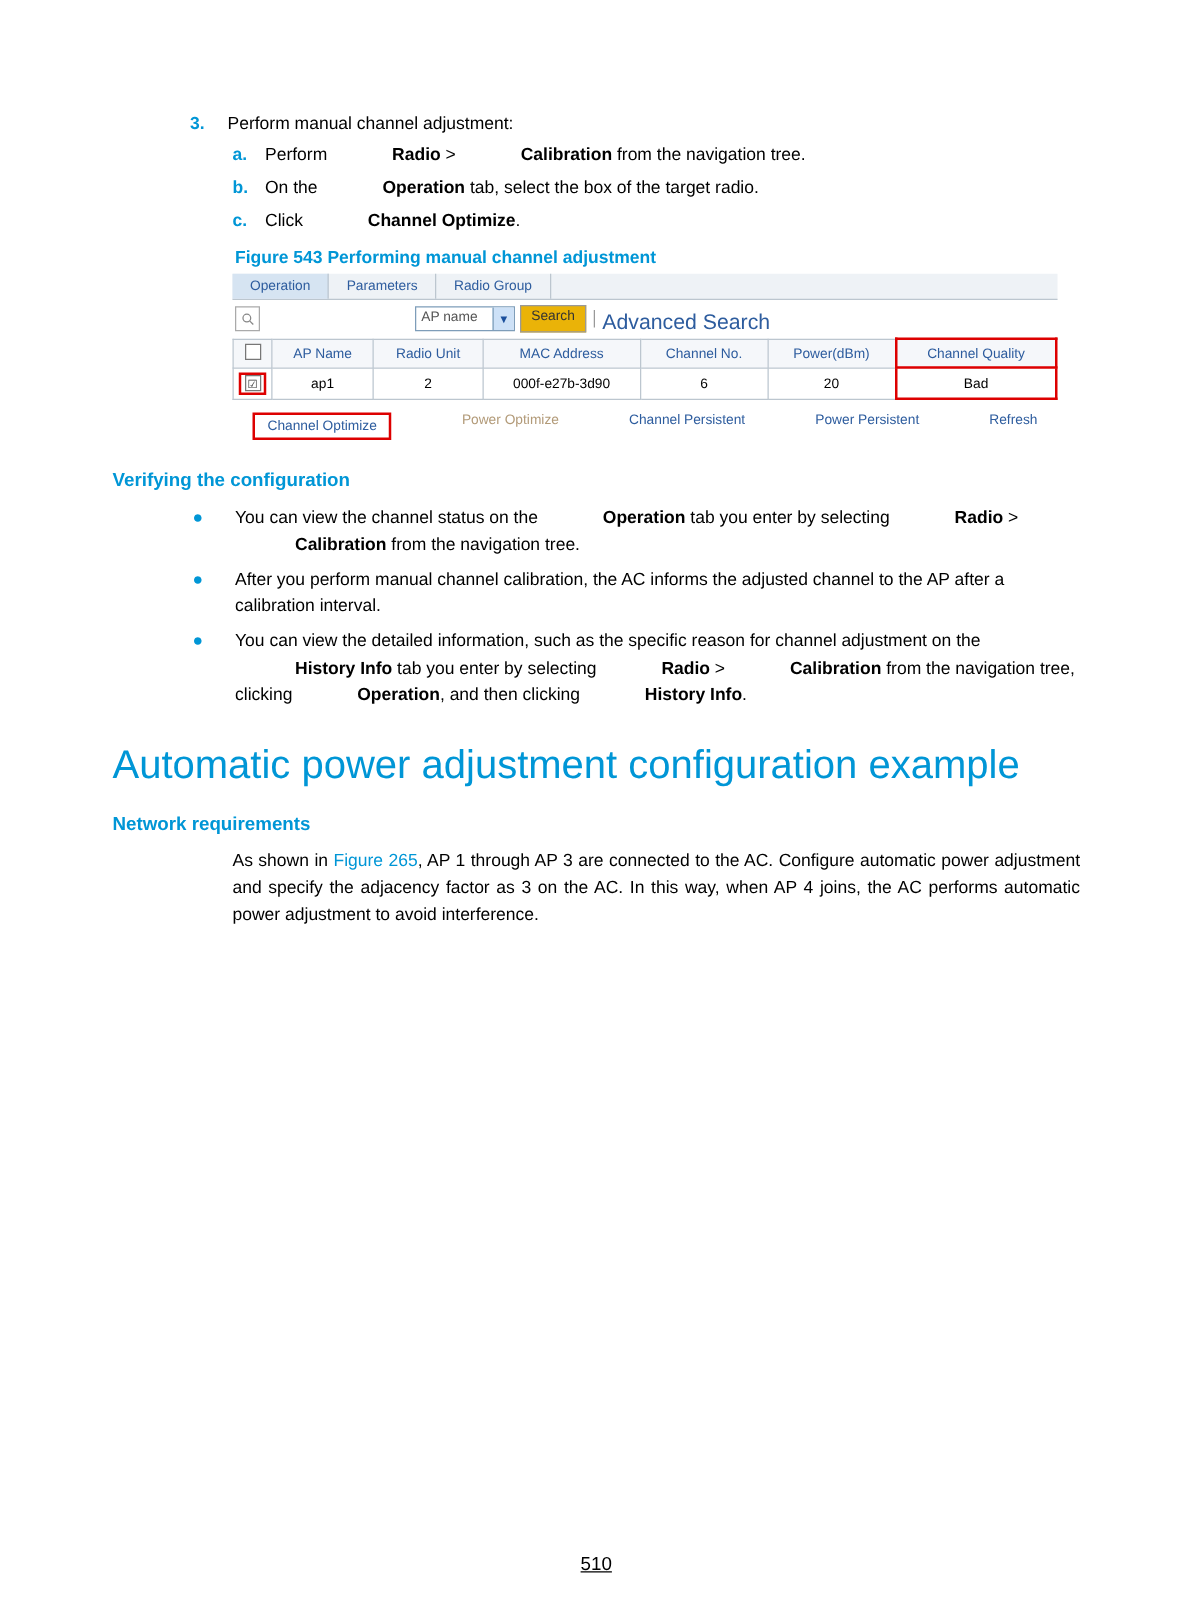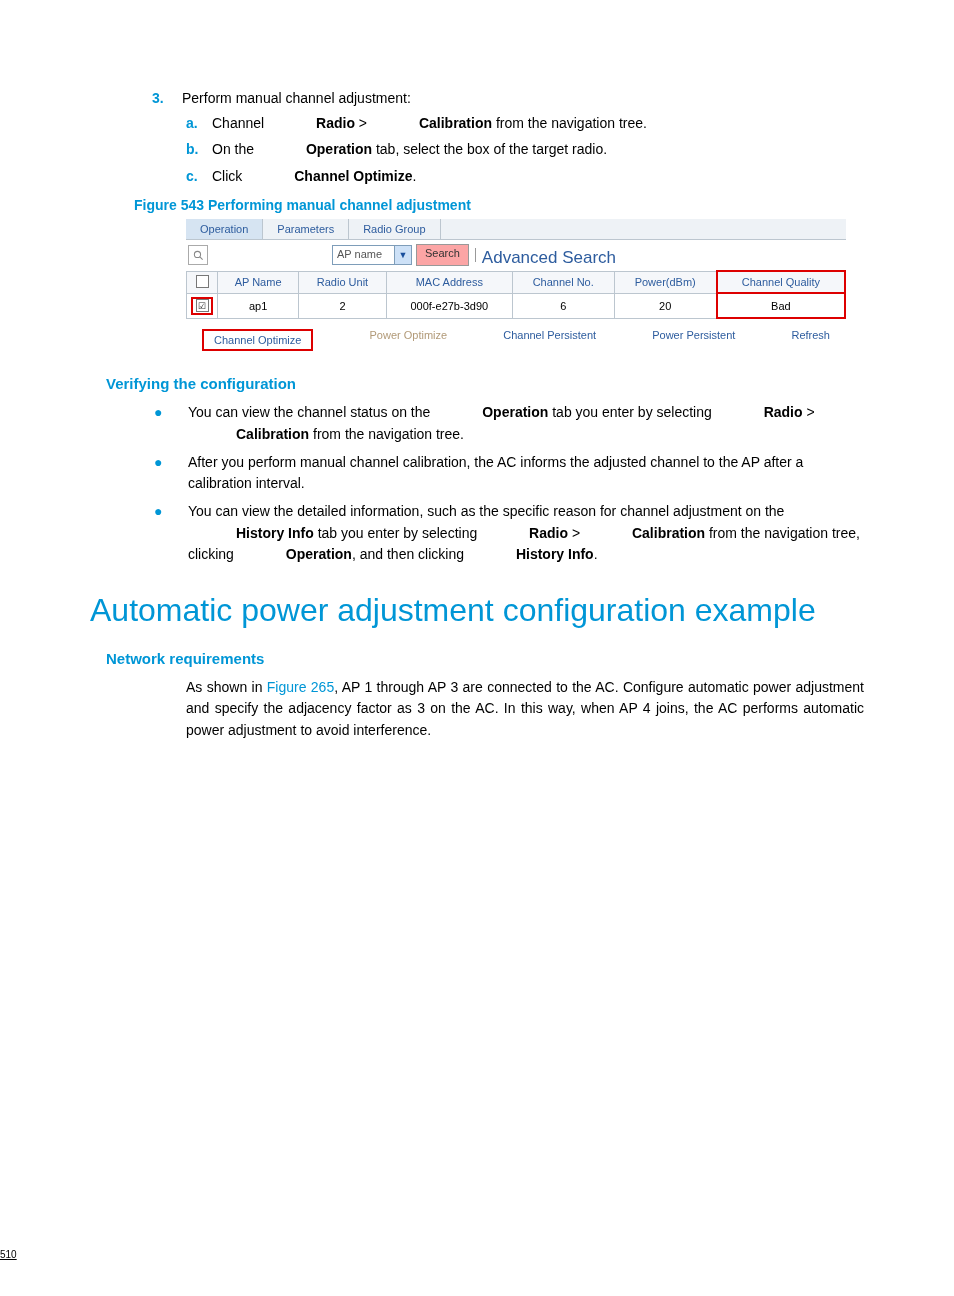--- a/index.html
+++ b/index.html
@@ -37,21 +37,21 @@
     color: #0096d6;
     font-weight: bold;
     width: 26px;
     flex: none;
   }
   .bold { font-weight: bold; padding-left: 48px; }
   .fig-caption {
     color: #0096d6;
     font-weight: bold;
     font-size: 14px;
-    margin: 10px 0 6px 44px;
+    margin: 10px 0 6px 98px;
   }
   .screenshot {
     margin: 6px 0 20px 96px;
     border: none;
     width: 660px;
     font-size: 11px;
     font-family: Tahoma, Arial, sans-serif;
   }
   .tabs {
     display: flex;
@@ -105,21 +105,21 @@
     border-left: 1px solid #7e9db9;
     display: flex;
     align-items: center;
     justify-content: center;
     color: #1a4f9c;
     font-size: 9px;
   }
   .btn-search {
     border: 1px solid #999;
     padding: 1px 8px;
-    background: #fca5a5;
+    background: #eab308;
     color: #333;
     font-size: 11px;
     height: 18px;
     line-height: 14px;
   }
   .adv-search {
     color: #2d5c9e;
     font-size: 17px;
     padding-left: 6px;
     border-left: 1px solid #999;
@@ -190,21 +190,21 @@
     border: 2px solid #d00;
     padding: 3px 10px;
   }
   .action-link.disabled {
     color: #b29a78;
   }
   .h3 {
     color: #0096d6;
     font-weight: bold;
     font-size: 15px;
-    margin: 18px 0 10px 16px;
+    margin: 18px 0 10px 0;
   }
   .bullet-row {
     display: flex;
     margin: 6px 0 6px 64px;
     font-size: 14px;
     line-height: 1.55;
   }
   .bullet-dot {
     color: #0096d6;
     width: 34px;
@@ -223,39 +223,39 @@
     line-height: 1.55;
     margin: 8px 0 0 96px;
     text-align: justify;
   }
   .link { color: #0096d6; }
   .page-num {
     position: absolute;
     bottom: 36px;
     left: 0;
     width: 100%;
-    text-align: left;
-    font-size: 10px;
+    text-align: center;
+    font-size: 15px;
     text-decoration: underline;
   }
 </style>
 </head>
 <body>
 
 <div class="page">
 
   <div class="ol-row">
     <span class="ol-num">3.</span>
     <span>Perform manual channel adjustment:</span>
   </div>
 
   <div class="sub-row">
     <span class="sub-letter">a.</span>
     <span>
-      <span>Channel </span><span class="bold">Radio</span><span> &gt; </span><span class="bold">Calibration</span><span> from the navigation tree.</span>
+      <span>Perform </span><span class="bold">Radio</span><span> &gt; </span><span class="bold">Calibration</span><span> from the navigation tree.</span>
     </span>
   </div>
   <div class="sub-row">
     <span class="sub-letter">b.</span>
     <span>
       <span>On the </span><span class="bold">Operation</span><span> tab, select the box of the target radio.</span>
     </span>
   </div>
   <div class="sub-row">
     <span class="sub-letter">c.</span>

